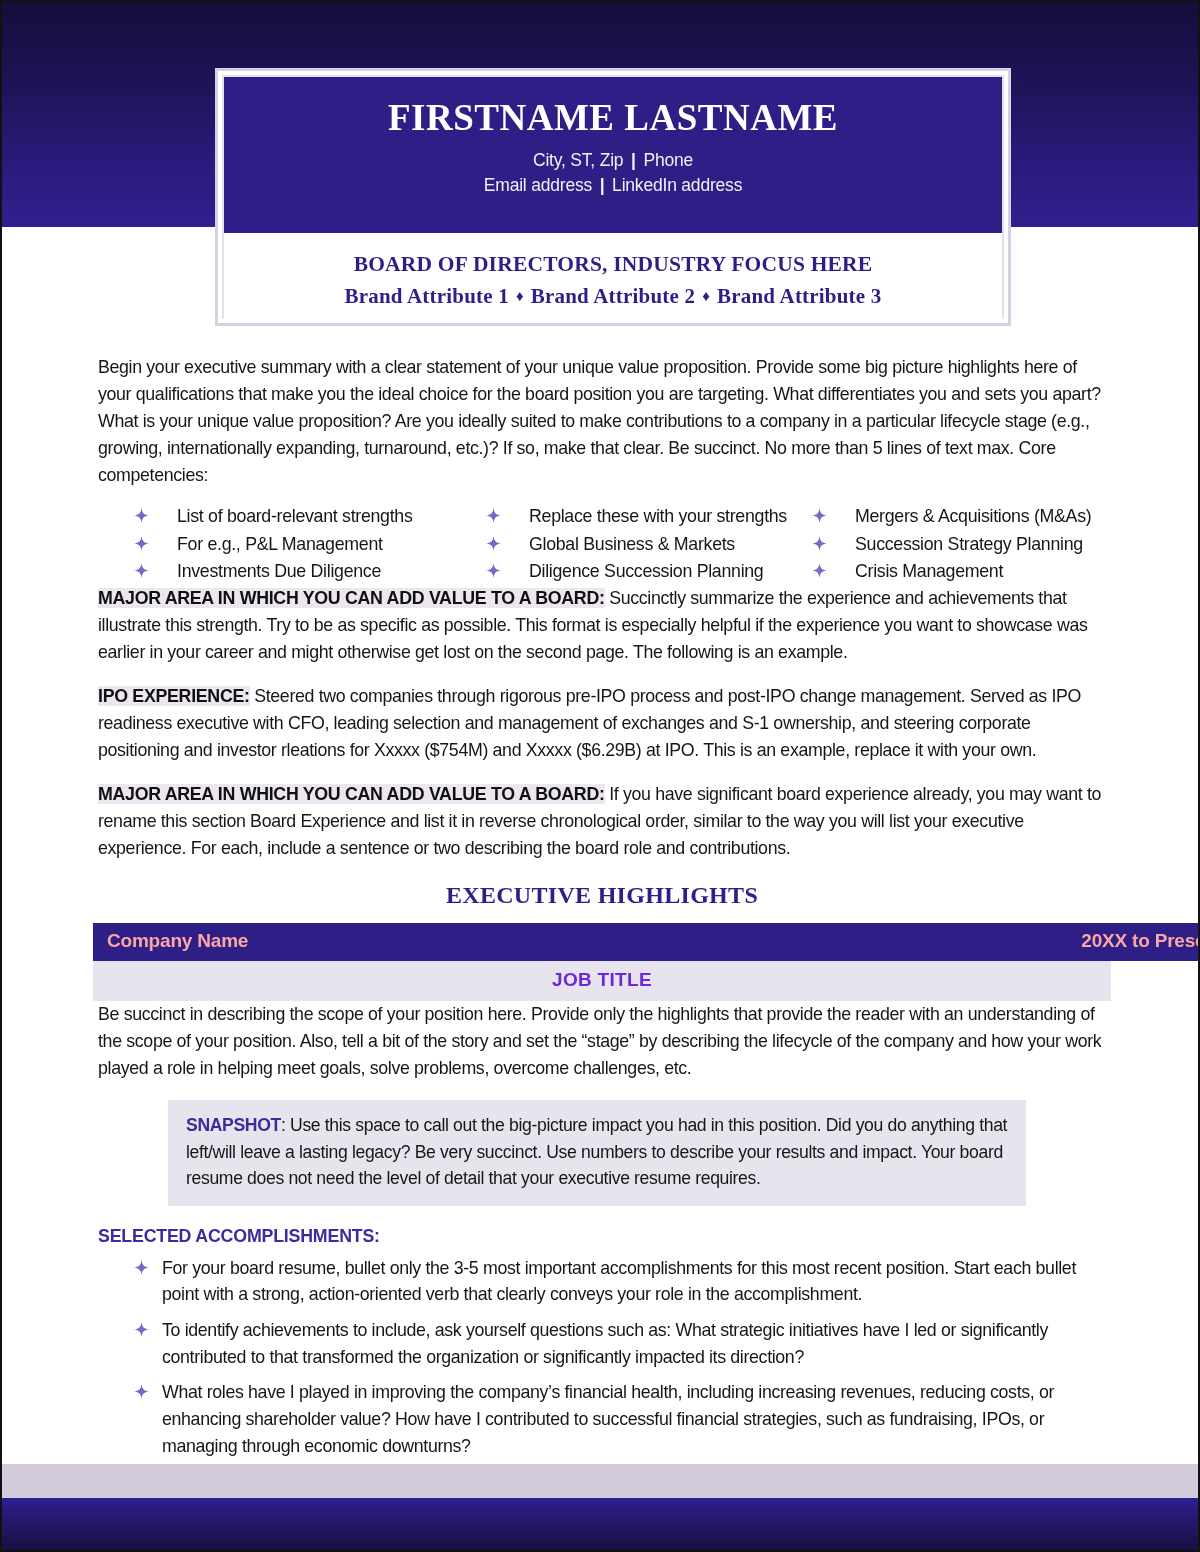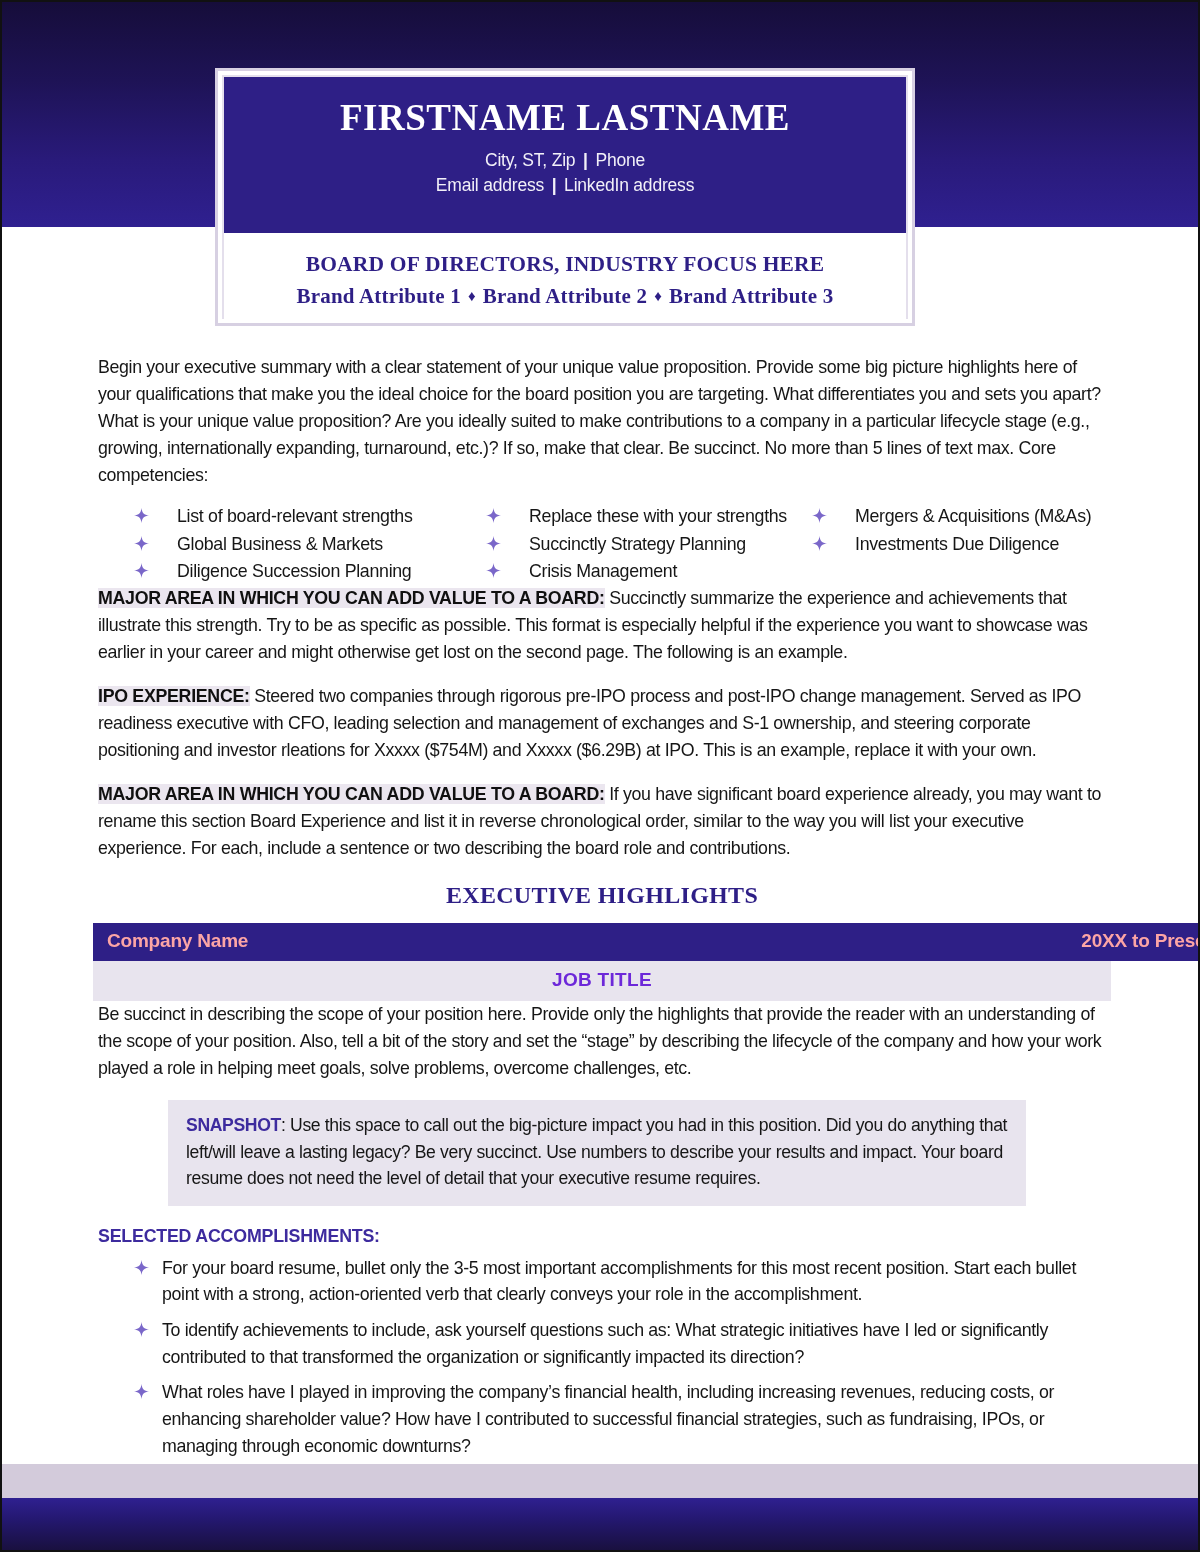--- a/index.html
+++ b/index.html
@@ -29,21 +29,21 @@
     width: 100%;
     height: 225px;
     background: linear-gradient(180deg, #160d3a 0%, #1e1356 35%, #291a7a 70%, #2f2090 100%);
   }
 
   
   .header-frame {
     position: absolute;
     top: 66px;
     left: 213px;
-    width: 700px;
+    width: 796px;
     height: 258px;
     background: #ffffff;
     border: 3px solid #d7d0e2;
     padding: 4px;
   }
   .header-frame-inner {
     width: 100%;
     height: 100%;
     border: 2px solid #e4dfec;
     background: #ffffff;
@@ -332,29 +332,37 @@
             </svg>
           </span>
         <span>Mergers &amp; Acquisitions (M&amp;As)</span>
       </div>
       <div class="comp-item">
         <span class="star">
             <svg viewBox="0 0 24 24">
               <path d="M12 0 C13 8 16 11 24 12 C16 13 13 16 12 24 C11 16 8 13 0 12 C8 11 11 8 12 0 Z" fill="#7a67c9"></path>
             </svg>
           </span>
+        <span>For e.g., P&amp;L Management</span>
+      </div>
+      <div class="comp-item">
+        <span class="star">
+            <svg viewBox="0 0 24 24">
+              <path d="M12 0 C13 8 16 11 24 12 C16 13 13 16 12 24 C11 16 8 13 0 12 C8 11 11 8 12 0 Z" fill="#7a67c9"></path>
+            </svg>
+          </span>
         <span>Global Business &amp; Markets</span>
       </div>
       <div class="comp-item">
         <span class="star">
             <svg viewBox="0 0 24 24">
               <path d="M12 0 C13 8 16 11 24 12 C16 13 13 16 12 24 C11 16 8 13 0 12 C8 11 11 8 12 0 Z" fill="#7a67c9"></path>
             </svg>
           </span>
-        <span>Succinctly Strategy Planning</span>
+        <span>Succession Strategy Planning</span>
       </div>
       <div class="comp-item">
         <span class="star">
             <svg viewBox="0 0 24 24">
               <path d="M12 0 C13 8 16 11 24 12 C16 13 13 16 12 24 C11 16 8 13 0 12 C8 11 11 8 12 0 Z" fill="#7a67c9"></path>
             </svg>
           </span>
         <span>Investments Due Diligence</span>
       </div>
       <div class="comp-item">

